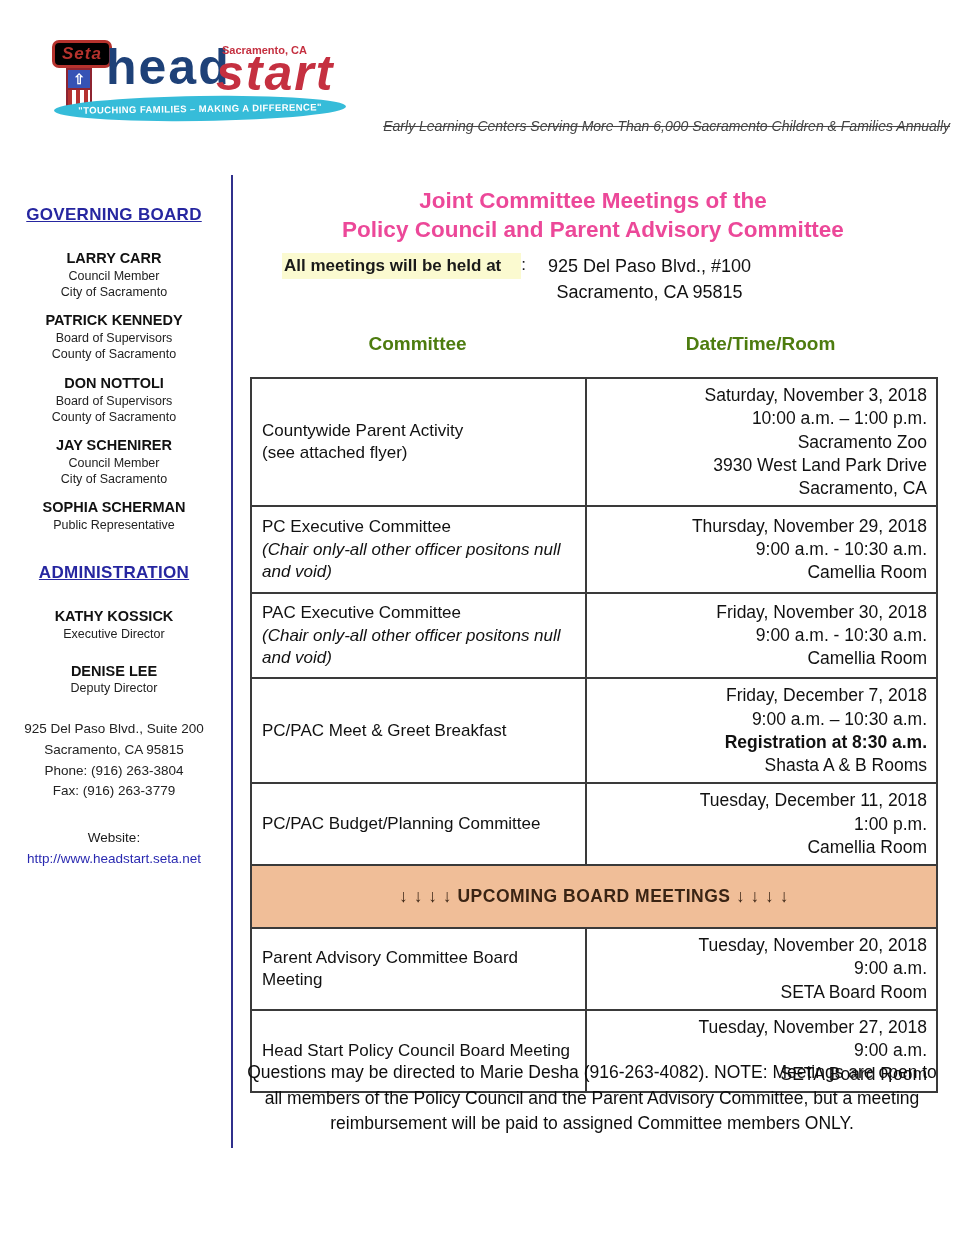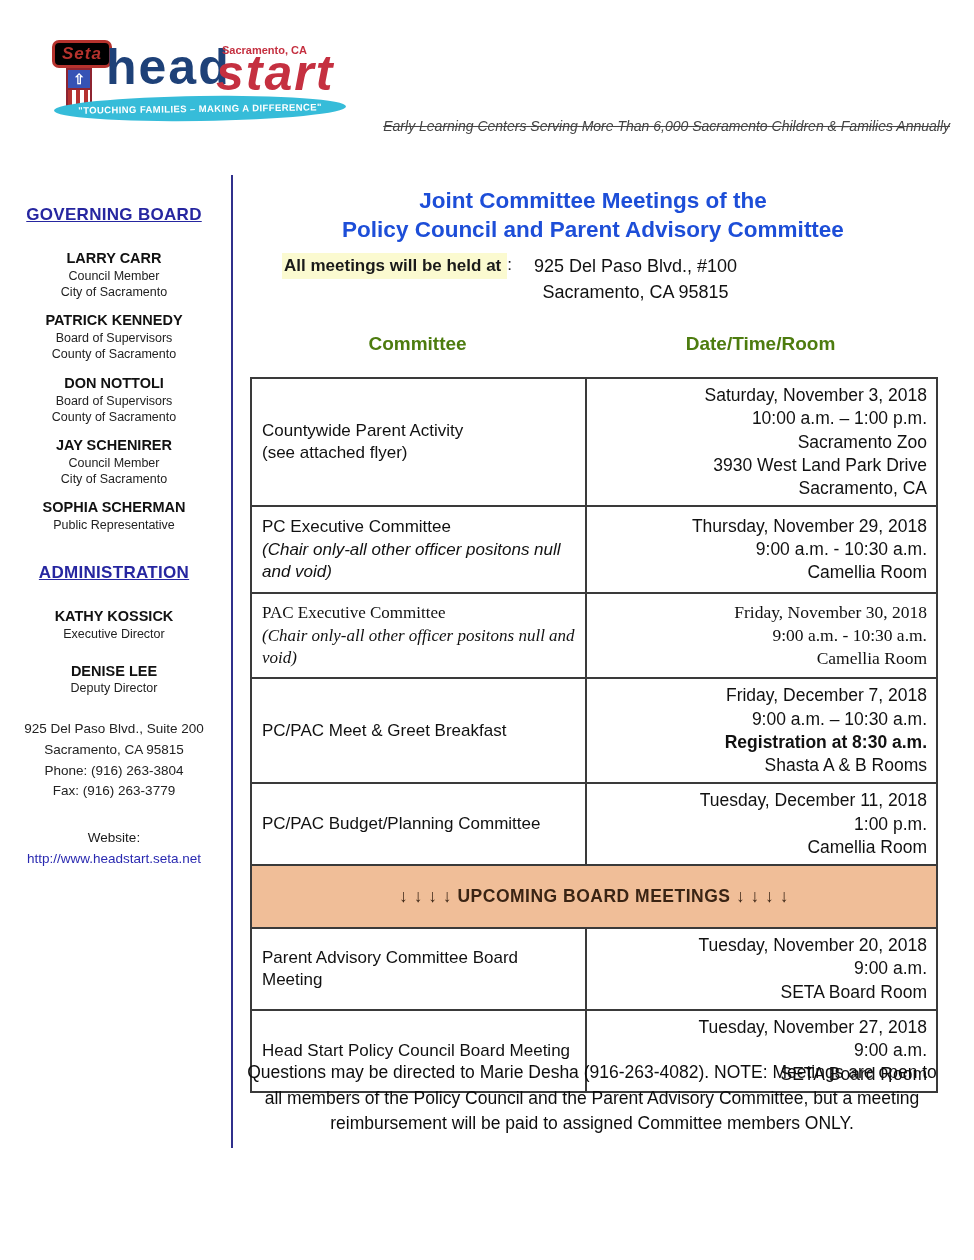--- a/index.html
+++ b/index.html
@@ -58,23 +58,23 @@
   .member-name { font-weight:bold; font-size:14.5px; color:#111; line-height:1.3; }
   .member-title { font-size:12.5px; color:#222; line-height:1.3; }
   .admin-heading { margin-top:30px; }
   .admin-member { margin-bottom:19px; }
   .side-address { margin-top:22px; font-size:13.5px; line-height:1.55; color:#222; }
   .side-website { margin-top:26px; font-size:13.5px; line-height:1.5; }
   .side-website a { color:#2929B0; text-decoration:none; }
 
   
   .main { position:absolute; left:250px; top:186px; width:686px; }
-  .title { text-align:center; font-weight:bold; font-size:22.5px; line-height:29px; color:#1d4ed8; }
+  .title { text-align:center; font-weight:bold; font-size:22.5px; line-height:29px; color:#ec4899; }
   .heldat-row { margin-top:9px; margin-left:32px; display:flex; align-items:flex-start; }
-  .highlight { background:#FBFAD0; font-weight:bold; font-size:17px; padding:2px 6px 2px 2px; line-height:22px; }
+  .highlight { background:#FBFAD0; font-weight:bold; font-size:17px; padding:2px 20px 2px 2px; line-height:22px; }
   .heldat-colon { font-size:17px; font-weight:normal; line-height:24px; }
   .heldat-addr { margin-left:22px; text-align:center; font-size:18px; line-height:26px; color:#111; }
 
   .cols-header { display:flex; margin-top:28px; font-weight:bold; font-size:19px; color:#4d7c0f; }
   .cols-header .col-l { width:335px; text-align:center; }
   .cols-header .col-r { width:351px; text-align:center; }
 
   table.sched { margin-top:22px; width:686px; border-collapse:collapse; table-layout:fixed; }
   table.sched td { border:2px solid #3a3a3a; vertical-align:middle; }
   td.c-cell { width:335px; padding:6px 8px 6px 10px; font-size:17px; line-height:1.32; color:#111; }
@@ -209,21 +209,21 @@
         <td class="c-cell">
           <div>PC Executive Committee</div>
           <div class="note-italic">(Chair only-all other officer positons null and void)</div>
         </td>
         <td class="d-cell">
           <div>Thursday, November 29, 2018</div>
           <div>9:00 a.m. - 10:30 a.m.</div>
           <div>Camellia Room</div>
         </td>
       </tr>
-      <tr style="height:85px;font-family:Liberation Serif, serif;">
+      <tr style="height:85px;">
         <td class="c-cell">
           <div>PAC Executive Committee</div>
           <div class="note-italic">(Chair only-all other officer positons null and void)</div>
         </td>
         <td class="d-cell">
           <div>Friday, November 30, 2018</div>
           <div>9:00 a.m. - 10:30 a.m.</div>
           <div>Camellia Room</div>
         </td>
       </tr>

